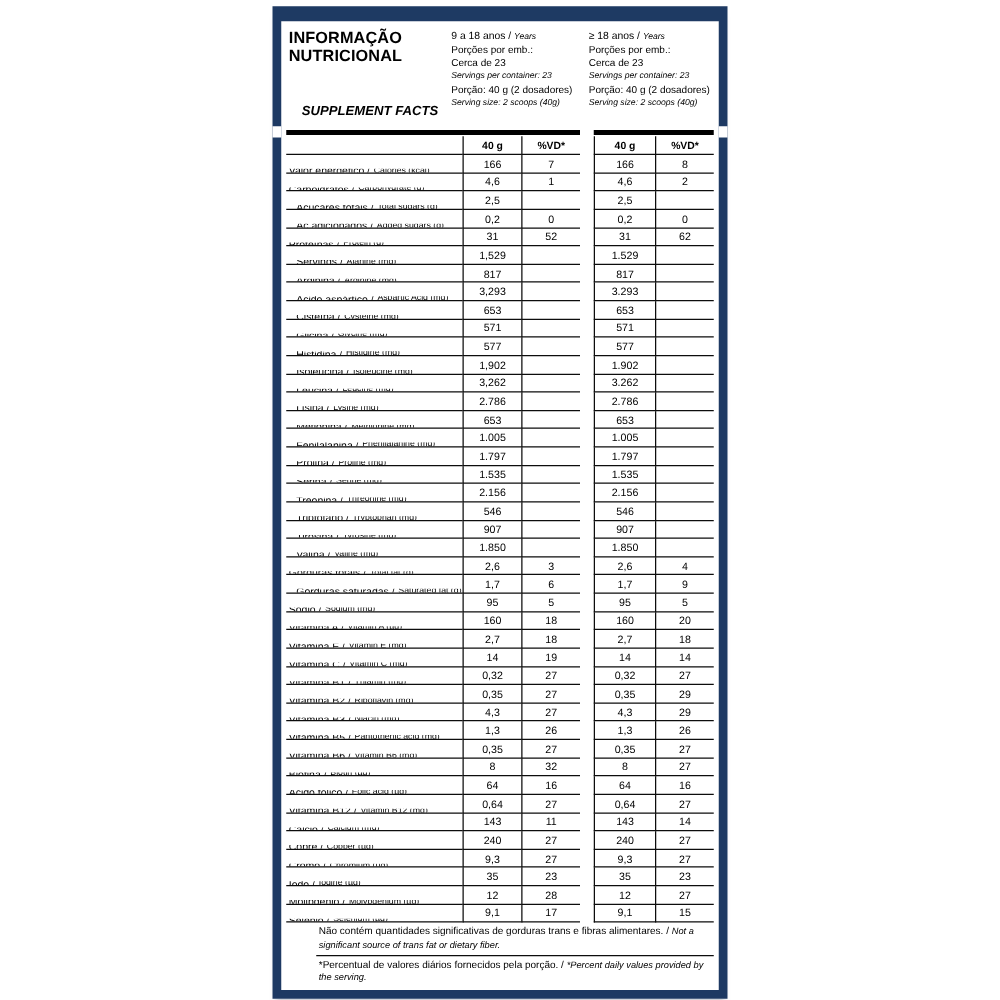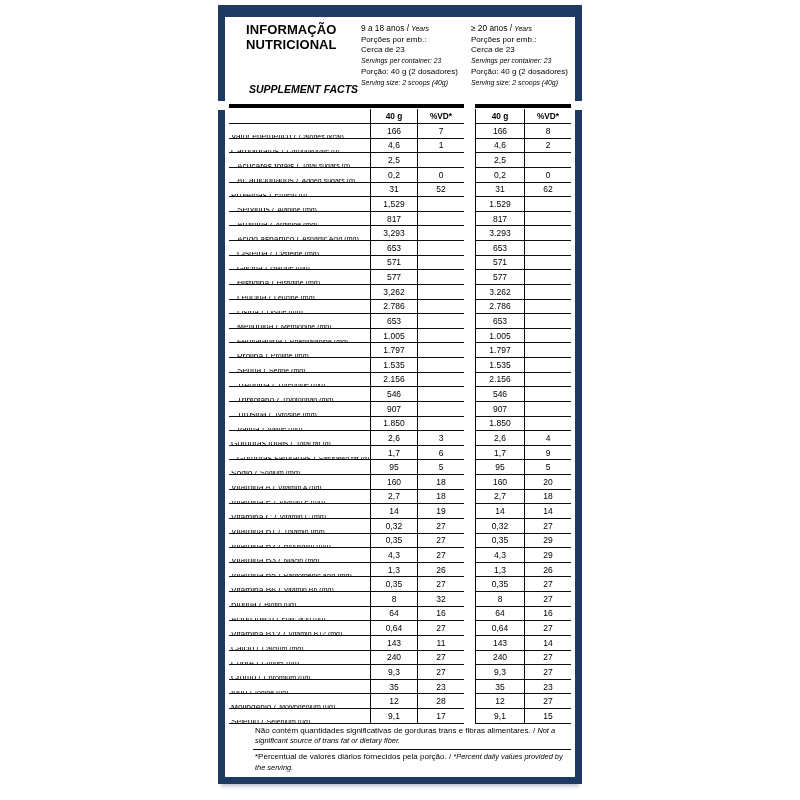--- a/index.html
+++ b/index.html
@@ -19,21 +19,21 @@
     box-shadow:0 5px 4px -3px rgba(120,130,145,.55);
   }
   .inner{padding:0 4px;}
   
   .header{
     display:grid;
     grid-template-columns:1fr 110px 100px;
     padding:6px 0 3px 2px;
     height:78px;box-sizing:content-box;
   }
-  .title-block{display:flex;flex-direction:column;justify-content:space-between;padding-bottom:6px;margin-left:15px;}
+  .title-block{display:flex;flex-direction:column;justify-content:space-between;padding-bottom:6px;}
   .title-pt{font-size:13px;font-weight:bold;line-height:1.12;width:112px;letter-spacing:.1px;}
   .title-en{font-size:10.5px;font-weight:bold;font-style:italic;text-align:center;}
   .serving-block{font-size:8px;line-height:1.32;padding-right:2px;}
   .serving-block .age{font-size:8.3px;margin-bottom:1px;}
   .serving-block .en{font-style:italic;font-size:6.9px;}
   .serving-block .mt{margin-top:2px;}
   
   .grid6{display:grid;grid-template-columns:1fr 47px 47px 11px 49px 47px;}
   .bars{margin-bottom:1px;}
   .bar{height:4px;background:#000;}
@@ -85,21 +85,21 @@
         <div class="serving-block">
           <div class="age"><span>9 a 18 anos /</span> <span class="en">Years</span></div>
           <div>Porções por emb.:</div>
           <div>Cerca de 23</div>
           <div class="en">Servings per container: 23</div>
           <div class="mt">Porção: 40 g (2 dosadores)</div>
           <div class="en">Serving size: 2 scoops (40g)</div>
         </div>
 
         <div class="serving-block">
-          <div class="age"><span>≥ 20 anos /</span> <span class="en">Years</span></div>
+          <div class="age"><span>≥ 18 anos /</span> <span class="en">Years</span></div>
           <div>Porções por emb.:</div>
           <div>Cerca de 23</div>
           <div class="en">Servings per container: 23</div>
           <div class="mt">Porção: 40 g (2 dosadores)</div>
           <div class="en">Serving size: 2 scoops (40g)</div>
         </div>
       </div>
 
       <div class="bars grid6">
         <div class="bar b1"></div>
@@ -242,20 +242,31 @@
       <span class="pt">Histidina /</span>
       <span class="en">Histidine (mg)</span>
     </div>
     <div class="cell val fa">577</div>
     <div class="cell val favd"></div>
     <div class="cell gapcell"></div>
     <div class="cell val fb">577</div>
     <div class="cell val fbvd"></div>
   </div>
 
+  <div class="row grid6 indent">
+    <div class="cell name">
+      <span class="pt">Isoleucina /</span>
+      <span class="en">Isoleucine (mg)</span>
+    </div>
+    <div class="cell val fa">1,902</div>
+    <div class="cell val favd"></div>
+    <div class="cell gapcell"></div>
+    <div class="cell val fb">1.902</div>
+    <div class="cell val fbvd"></div>
+  </div>
 
   <div class="row grid6 indent">
     <div class="cell name">
       <span class="pt">Leucina /</span>
       <span class="en">Leucine (mg)</span>
     </div>
     <div class="cell val fa">3,262</div>
     <div class="cell val favd"></div>
     <div class="cell gapcell"></div>
     <div class="cell val fb">3.262</div>

